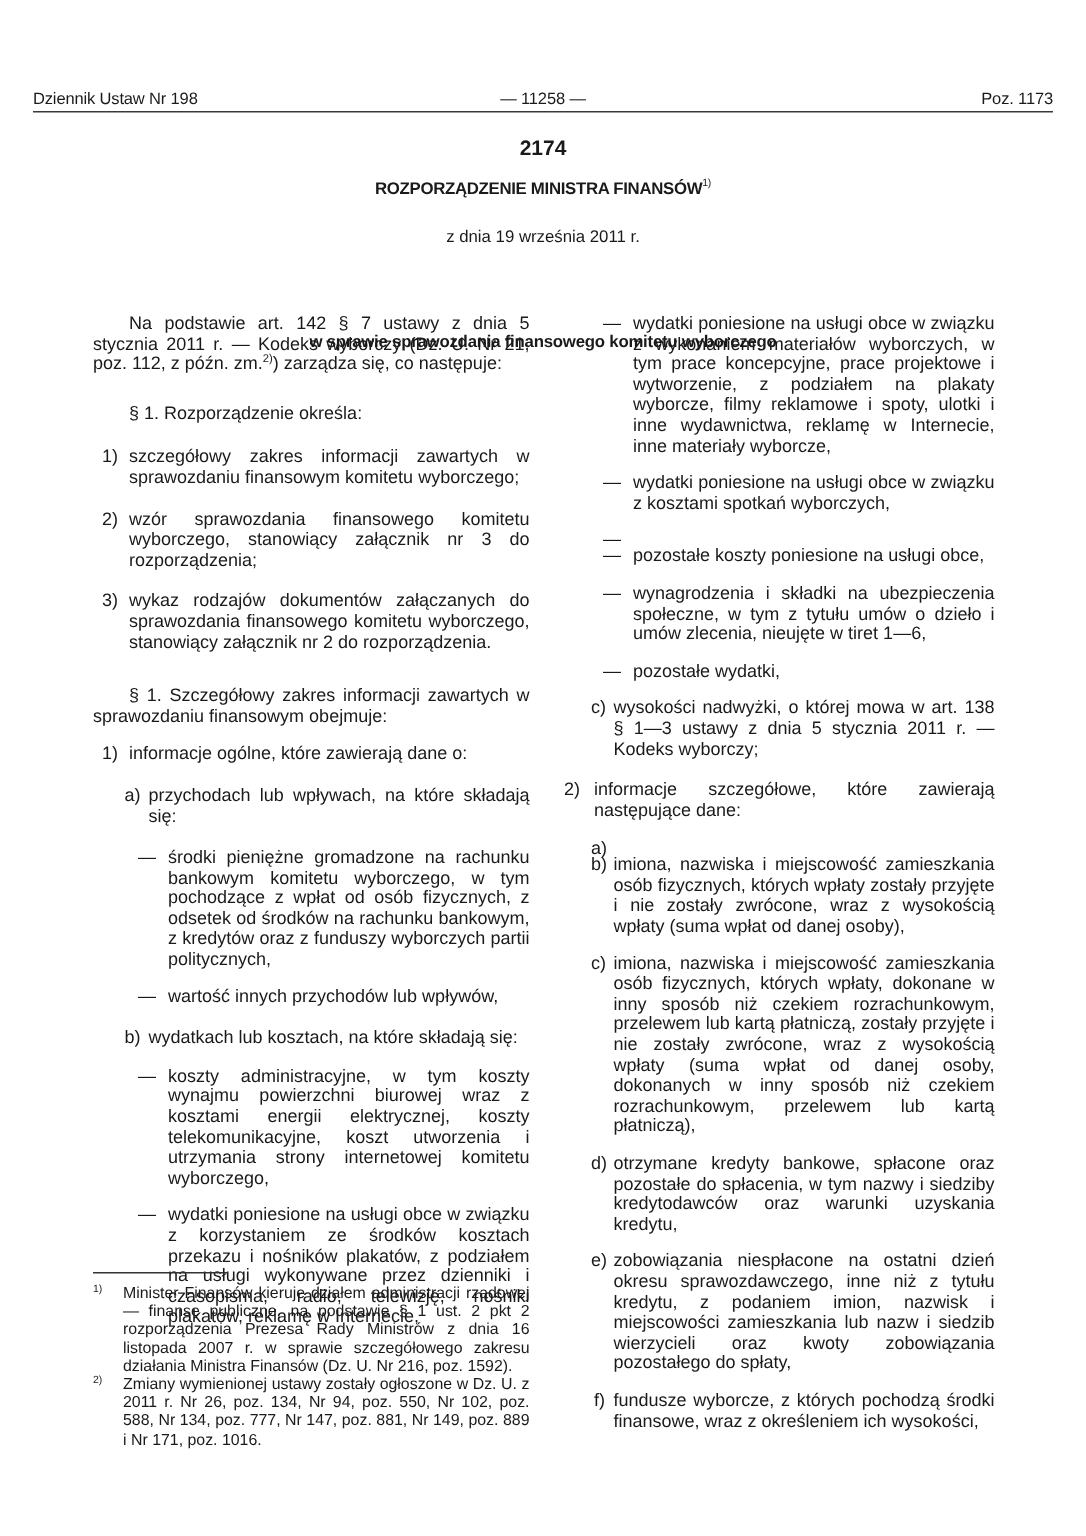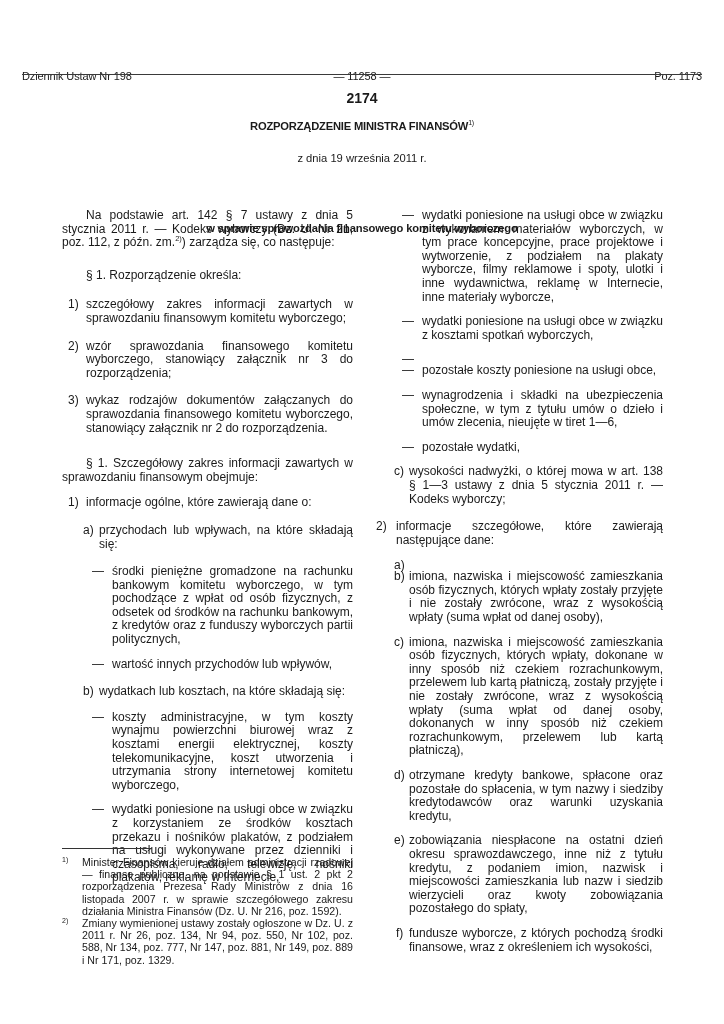--- a/index.html
+++ b/index.html
@@ -1,18 +1,18 @@
 <!DOCTYPE html>
 <html><head>
 <meta charset="utf-8">
 <style>
   html, body { margin:0; padding:0; background:#ffffff; }
   body { width:724px; height:1024px; position:relative; overflow:hidden;
          font-family:"Liberation Sans", "DejaVu Sans", sans-serif; color:#1a1a1a; }
-  .hdr { position:absolute; top:70px; font-size:11px; letter-spacing:-0.1px; }
+  .hdr { position:absolute; top:60px; font-size:11px; letter-spacing:-0.1px; }
   .hdr-left { left:22px; }
   .hdr-center { left:0; right:0; text-align:center; }
   .hdr-right { right:22px; }
   .hdr-rule { position:absolute; left:22px; right:22px; top:74px; height:0; border-top:1.5px solid #3a3a3a; }
   .num { position:absolute; top:90px; left:0; right:0; text-align:center; font-weight:bold; font-size:14px; }
   .title { position:absolute; top:120px; left:0; right:0; text-align:center; font-weight:bold; font-size:11.2px; letter-spacing:-0.2px; }
   .title sup { font-size:7px; font-weight:normal; }
   .date { position:absolute; top:152px; left:0; right:0; text-align:center; font-size:11.2px; }
   .subject { position:absolute; top:178px; left:0; right:0; text-align:center; font-weight:bold; font-size:11.2px; letter-spacing:-0.15px;margin-top:44px; }
 
@@ -110,21 +110,21 @@
 </div>
 
 <div class="fn-rule"></div>
 <div class="fn">
   <div class="item">
     <sup class="lbl" style="top:4px">1)</sup>
     <span>Minister Finansów kieruje działem administracji rządowej — finanse publiczne, na podstawie § 1 ust. 2 pkt 2 rozporządzenia Prezesa Rady Ministrów z dnia 16 listopada 2007 r. w sprawie szczegółowego zakresu działania Ministra Finansów (Dz. U. Nr 216, poz. 1592).</span>
   </div>
   <div class="item">
     <sup class="lbl" style="top:4px">2)</sup>
-    <span>Zmiany wymienionej ustawy zostały ogłoszone w Dz. U. z 2011 r. Nr 26, poz. 134, Nr 94, poz. 550, Nr 102, poz. 588, Nr 134, poz. 777, Nr 147, poz. 881, Nr 149, poz. 889 i Nr 171, poz. 1329.</span>
+    <span>Zmiany wymienionej ustawy zostały ogłoszone w Dz. U. z 2011 r. Nr 26, poz. 134, Nr 94, poz. 550, Nr 102, poz. 588, Nr 134, poz. 777, Nr 147, poz. 881, Nr 149, poz. 889 i Nr 171, poz. 1016.</span>
   </div>
 </div>
 
 <div class="col col-right">
   <div class="item" style="padding-left:50px">
     <span class="lbl" style="left:30px">—</span>
     <span>wydatki poniesione na usługi obce w związku z wykonaniem materiałów wyborczych, w tym prace koncepcyjne, prace projektowe i wytworzenie, z podziałem na plakaty wyborcze, filmy reklamowe i spoty, ulotki i inne wydawnictwa, reklamę w Internecie, inne materiały wyborcze,</span>
   </div>
   <div style="height:11px"></div>
   <div class="item" style="padding-left:50px">

